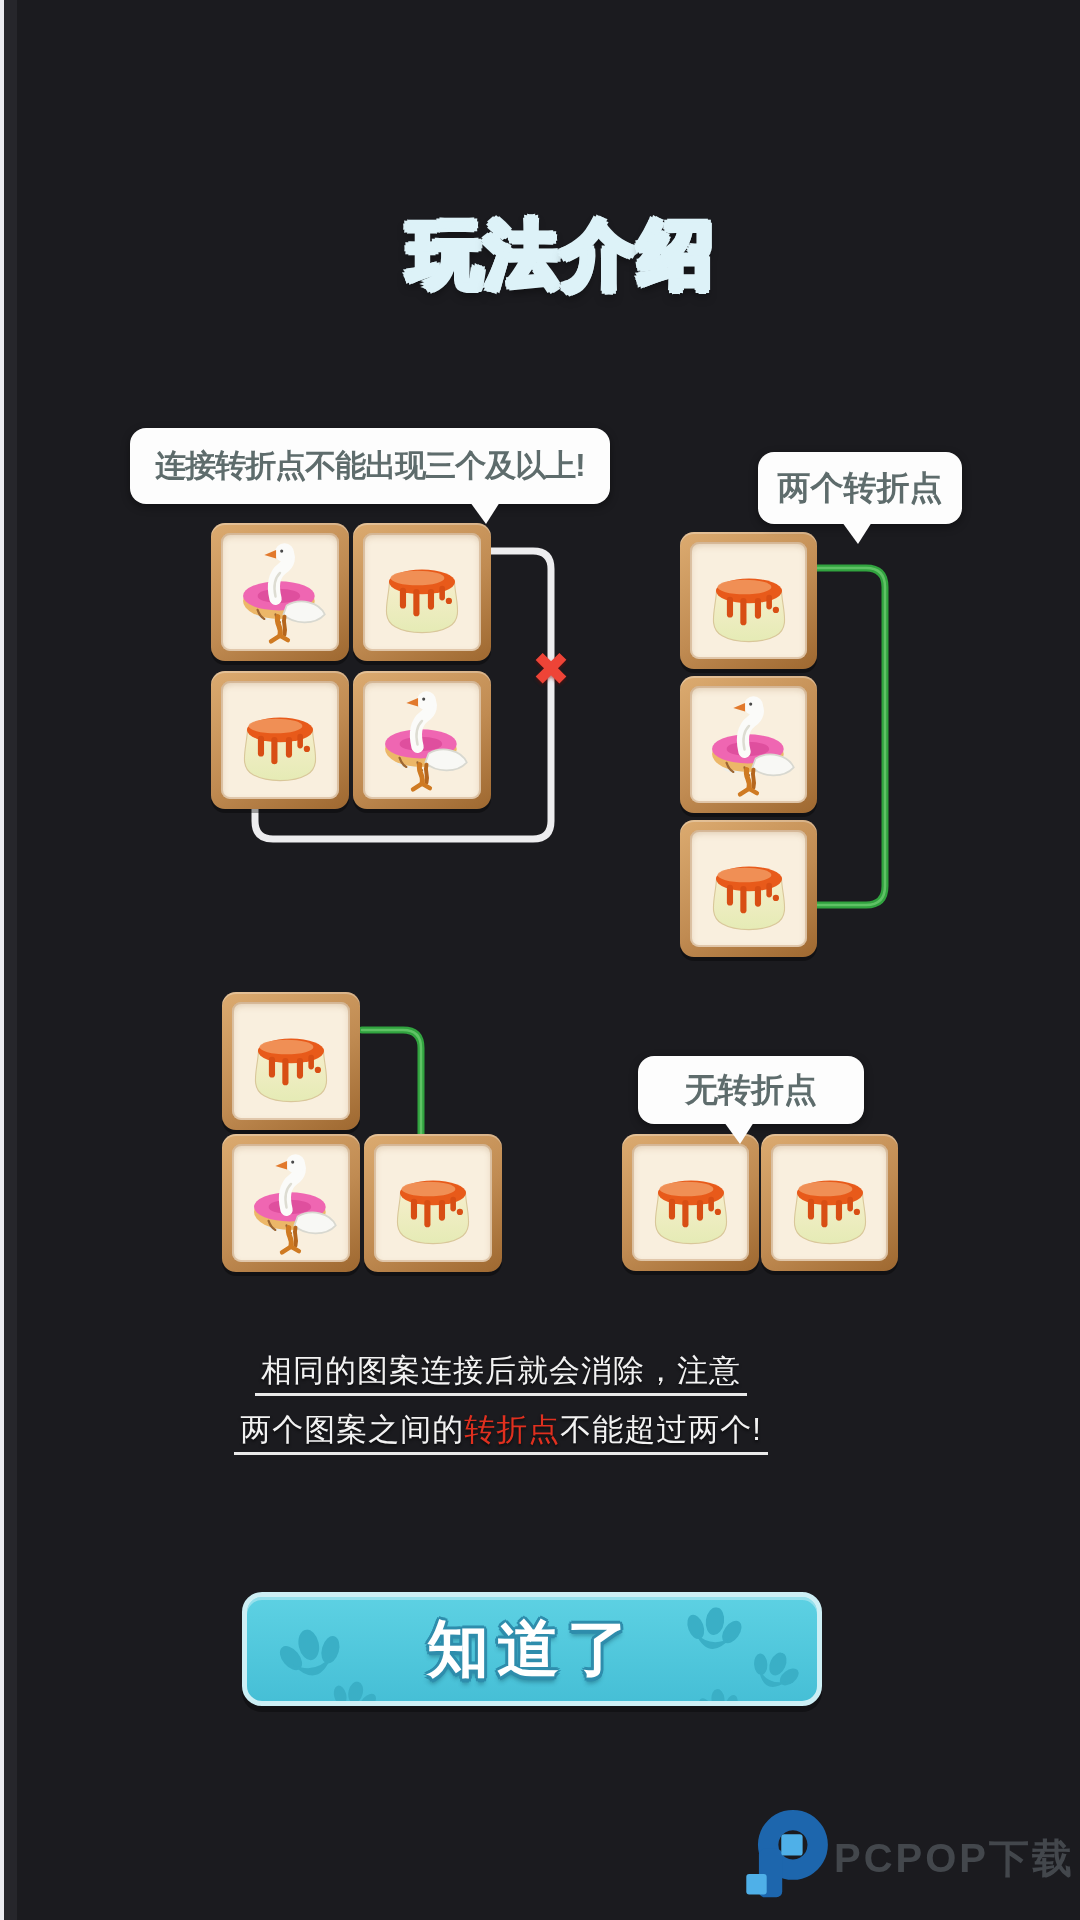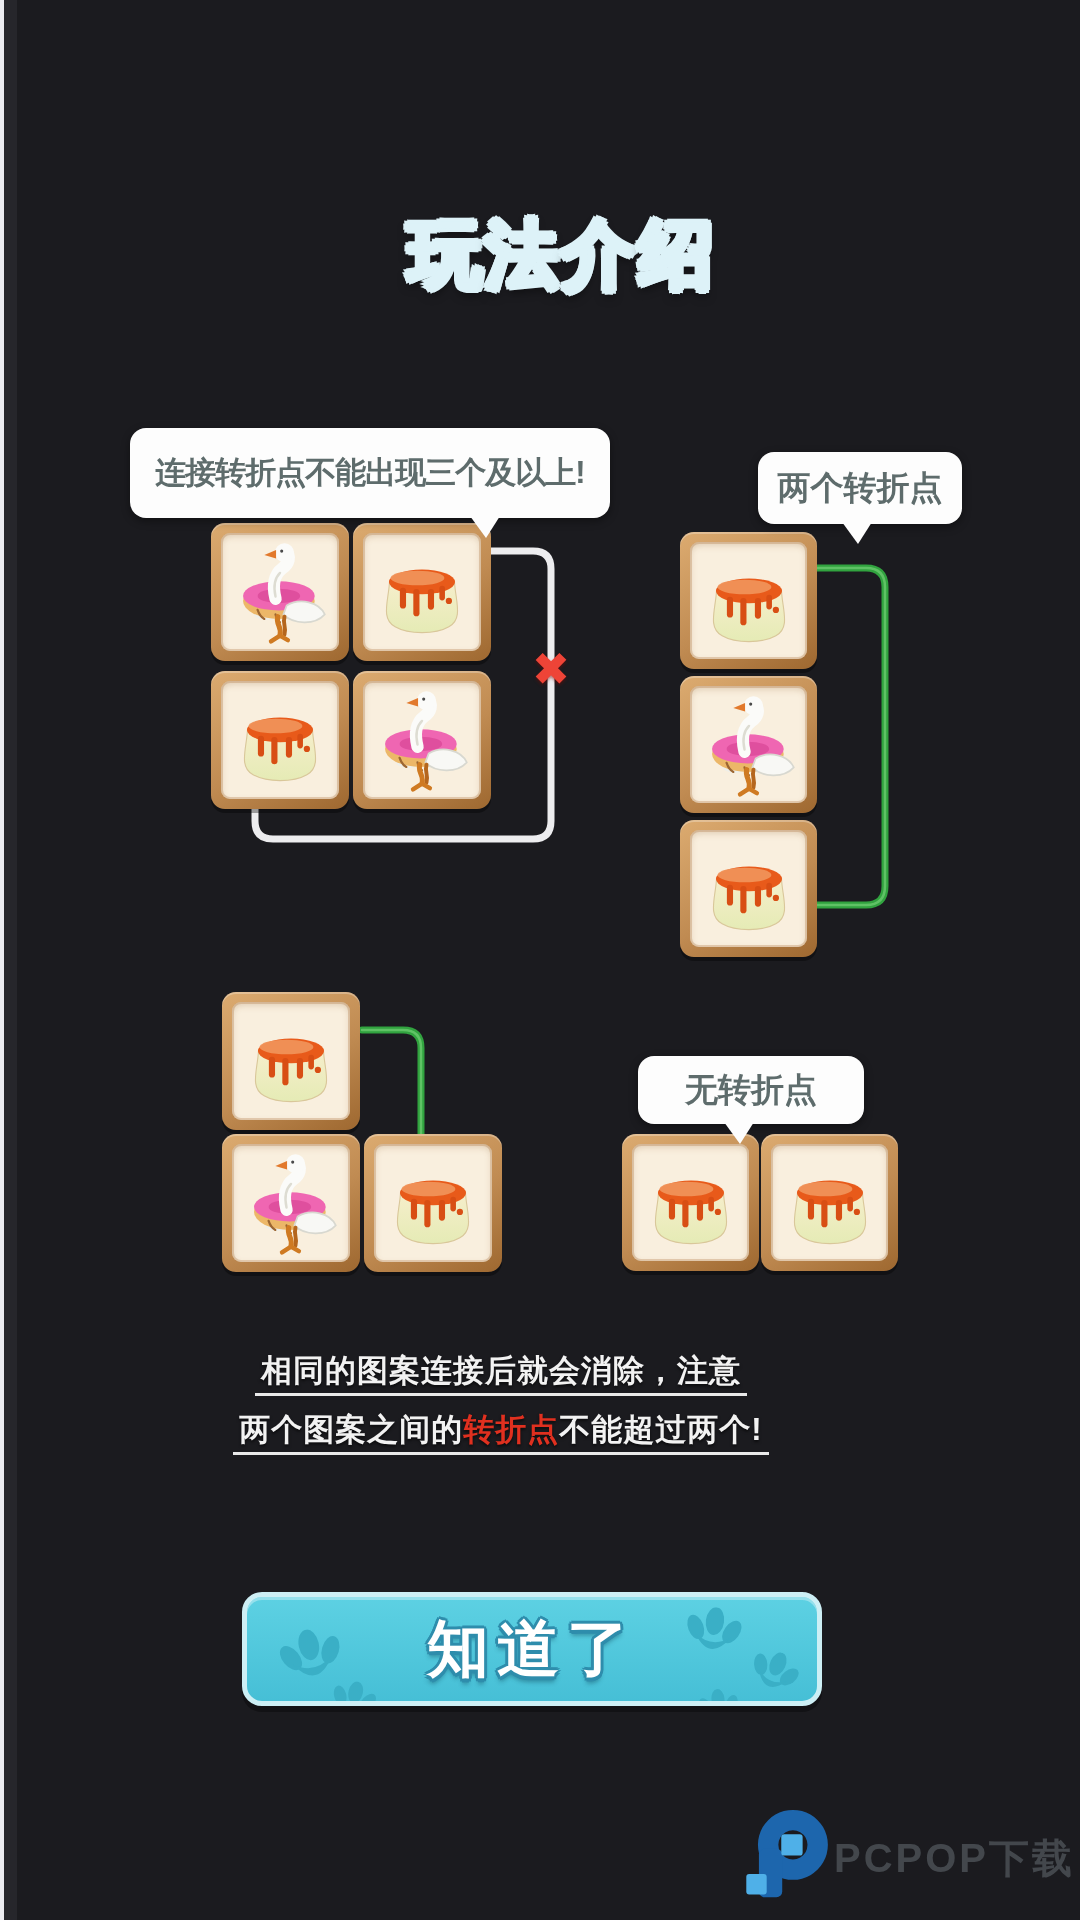--- a/index.html
+++ b/index.html
@@ -33,21 +33,21 @@
     position:absolute;background:#fdfdfd;border-radius:16px;z-index:6;
     display:flex;align-items:center;justify-content:center;
     color:var(--bubble-text,#5e6c6c);font-weight:bold;
     box-shadow:0 3px 8px rgba(0,0,0,.4);
   }
   .bubble::after{
     content:"";position:absolute;top:100%;left:var(--tail-left,50%);margin-top:-2px;
     border-left:16px solid transparent;border-right:14px solid transparent;
     border-top:22px solid #fdfdfd;
   }
-  .bubble-wide{left:130px;top:428px;width:480px;height:90px;font-size:31px;letter-spacing:-1px;--tail-left:340px;}
+  .bubble-wide{left:130px;top:428px;width:480px;height:76px;font-size:31px;letter-spacing:-1px;--tail-left:340px;}
   .bubble-two{left:758px;top:452px;width:204px;height:72px;font-size:33px;--tail-left:84px;}
   .bubble-one{left:282px;top:910px;width:200px;height:74px;font-size:33px;--tail-left:88px;}
   .bubble-zero{left:638px;top:1056px;width:226px;height:68px;font-size:33px;--tail-left:86px;}
 
   
   .tile{
     position:absolute;width:138px;height:138px;border-radius:14px;z-index:3;
     background:linear-gradient(150deg,#dcab70 0%,#c08b52 55%,#9e6830 100%);
     box-shadow:0 4px 0 rgba(0,0,0,.35), inset 0 2px 0 rgba(255,255,255,.28);
   }
@@ -66,21 +66,21 @@
 
   .cross{
     position:absolute;left:523px;top:641px;width:56px;height:56px;z-index:4;
     color:var(--cross-red,#ee4437);font-size:46px;font-weight:bold;line-height:56px;text-align:center;
     text-shadow:0 2px 3px rgba(120,10,5,.5);
   }
 
   
   .footer-note{position:absolute;left:0;top:1352px;width:1002px;text-align:center;z-index:5;}
   .footer-note .line{
-    display:inline-block;color:#f2f2f2;font-size:31px;font-weight:bold;letter-spacing:1px;
+    display:inline-block;color:#f2f2f2;font-size:31px;font-weight:normal;letter-spacing:1px;
     line-height:38px;border-bottom:3px solid #e9e9e9;padding:0 6px 3px 6px;
     text-shadow:0 2px 3px rgba(0,0,0,.6);
   }
   .footer-note .row2{margin-top:15px;text-align:center;}
   .footer-note .hl{color:var(--highlight-red,#e0301f);}
 
   
   .confirm-btn{
     position:absolute;left:242px;top:1592px;width:580px;height:114px;z-index:6;
     border:5px solid var(--button-border,#cdeff5);border-radius:20px;

